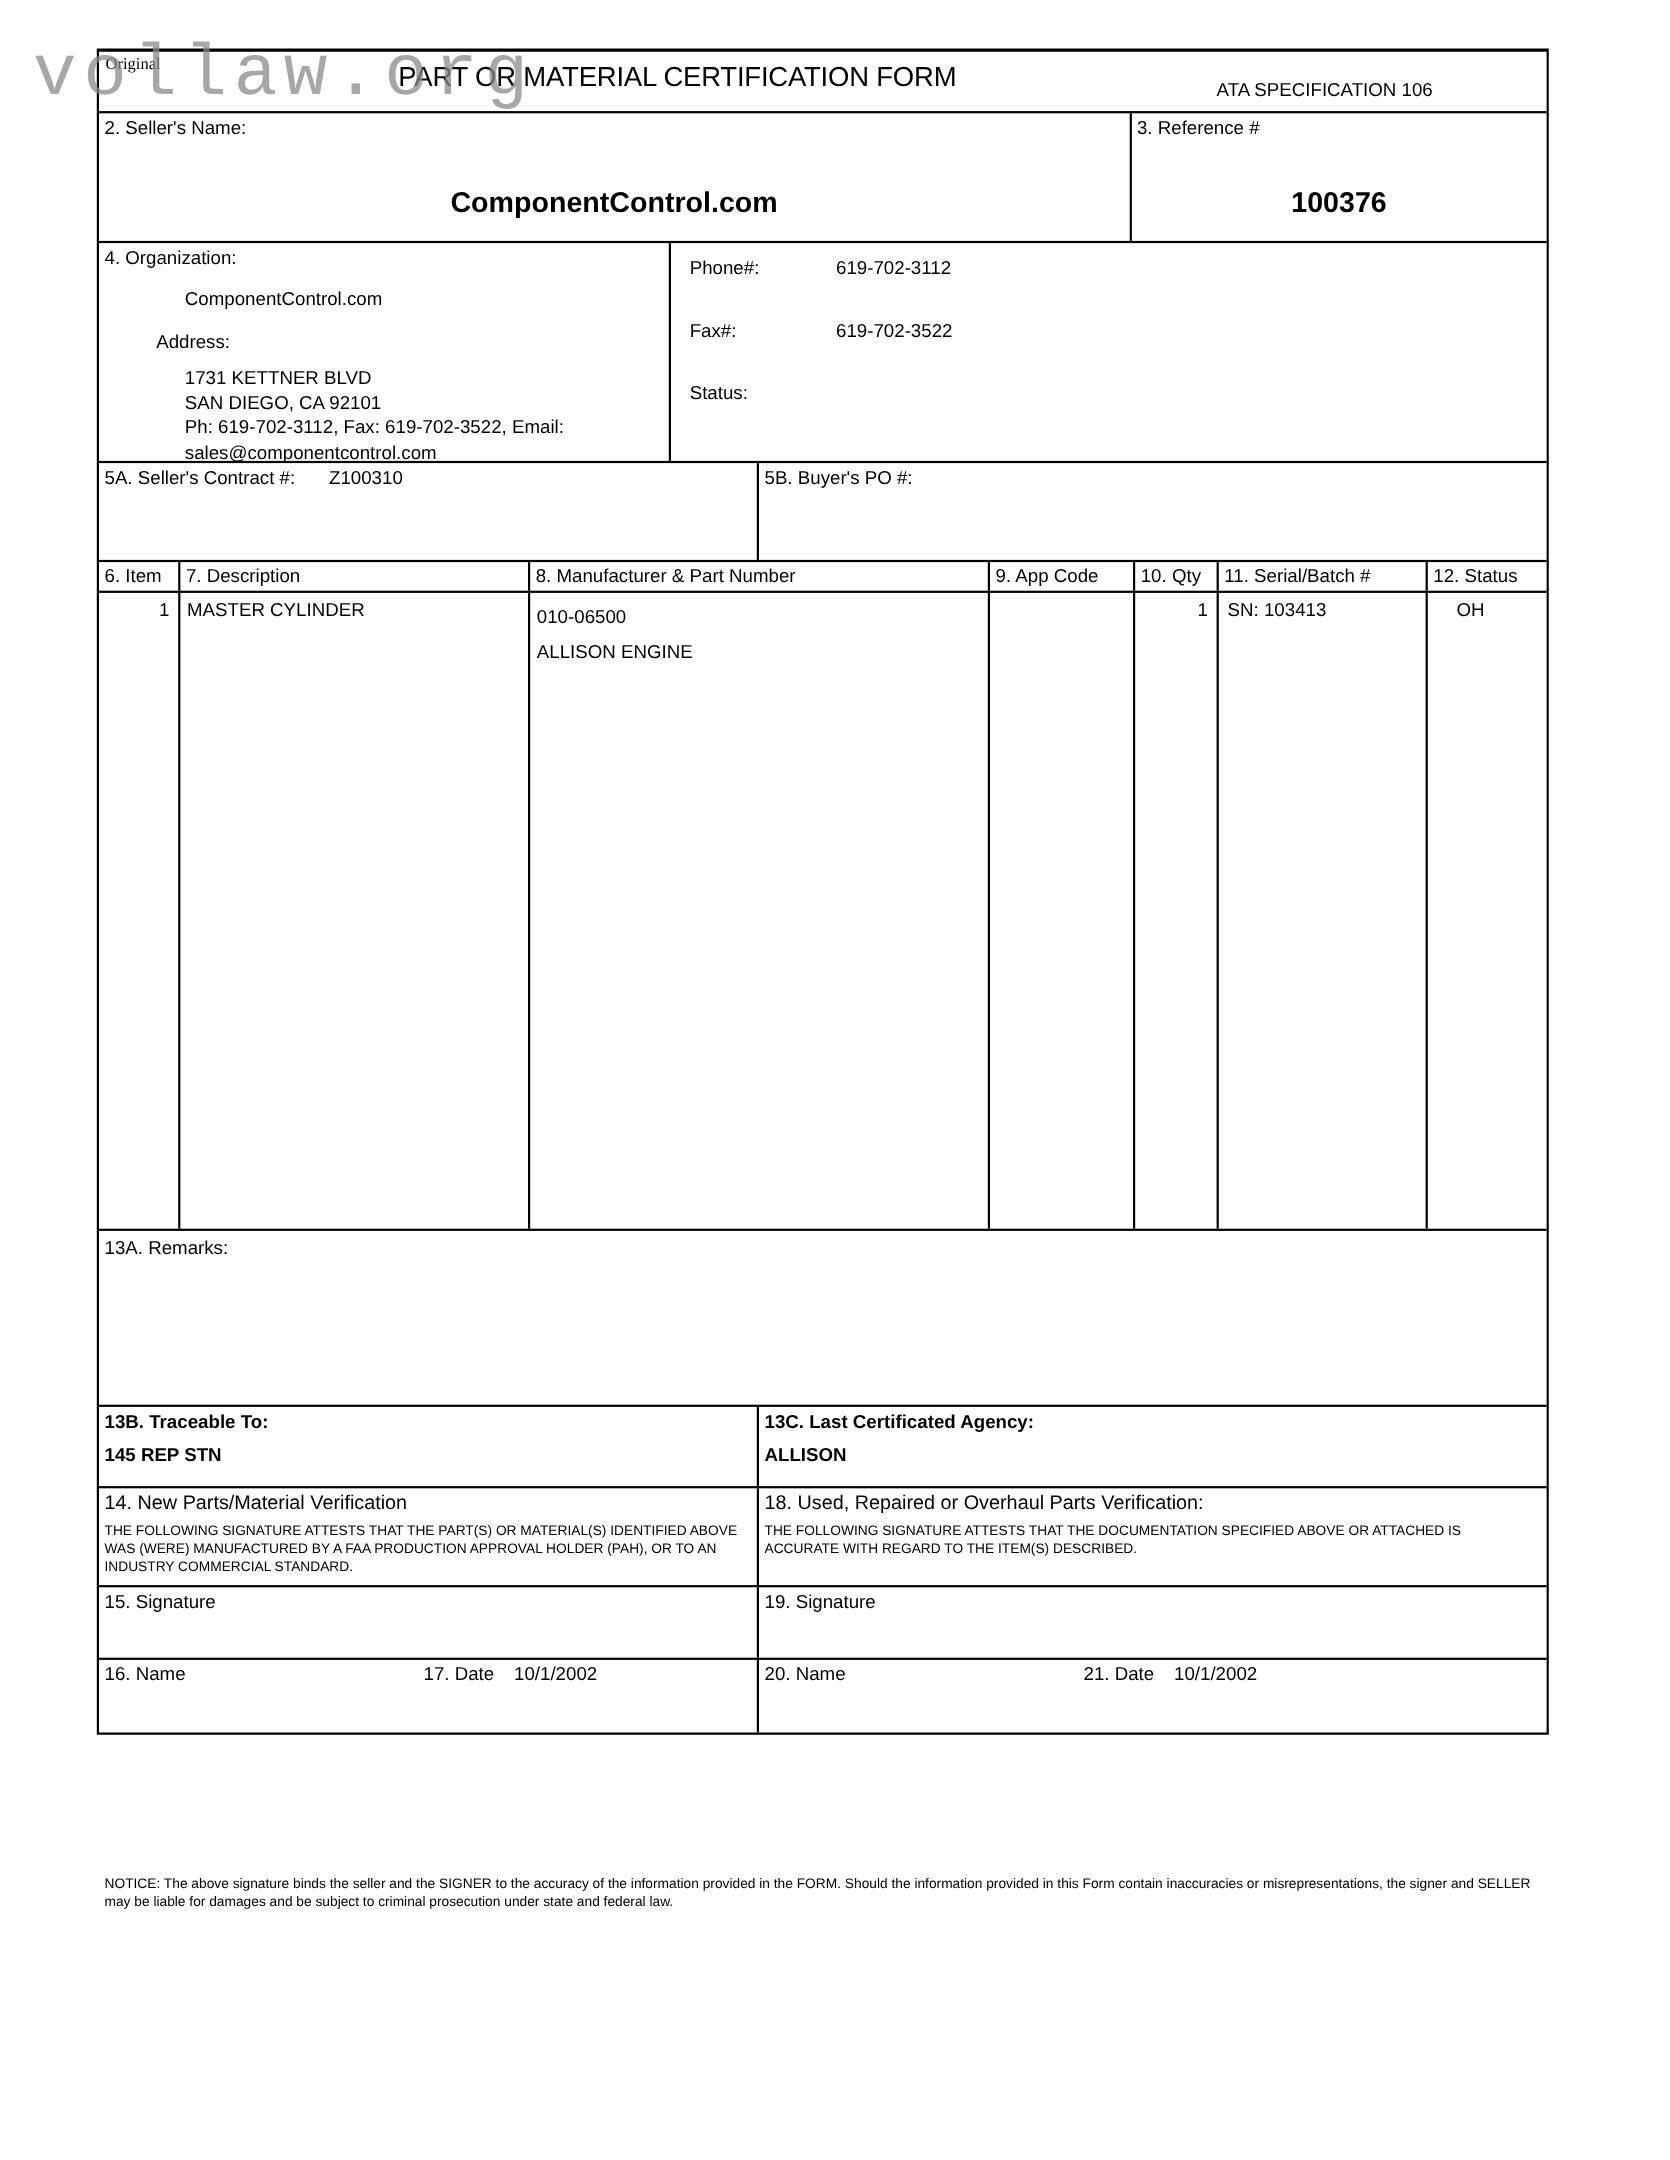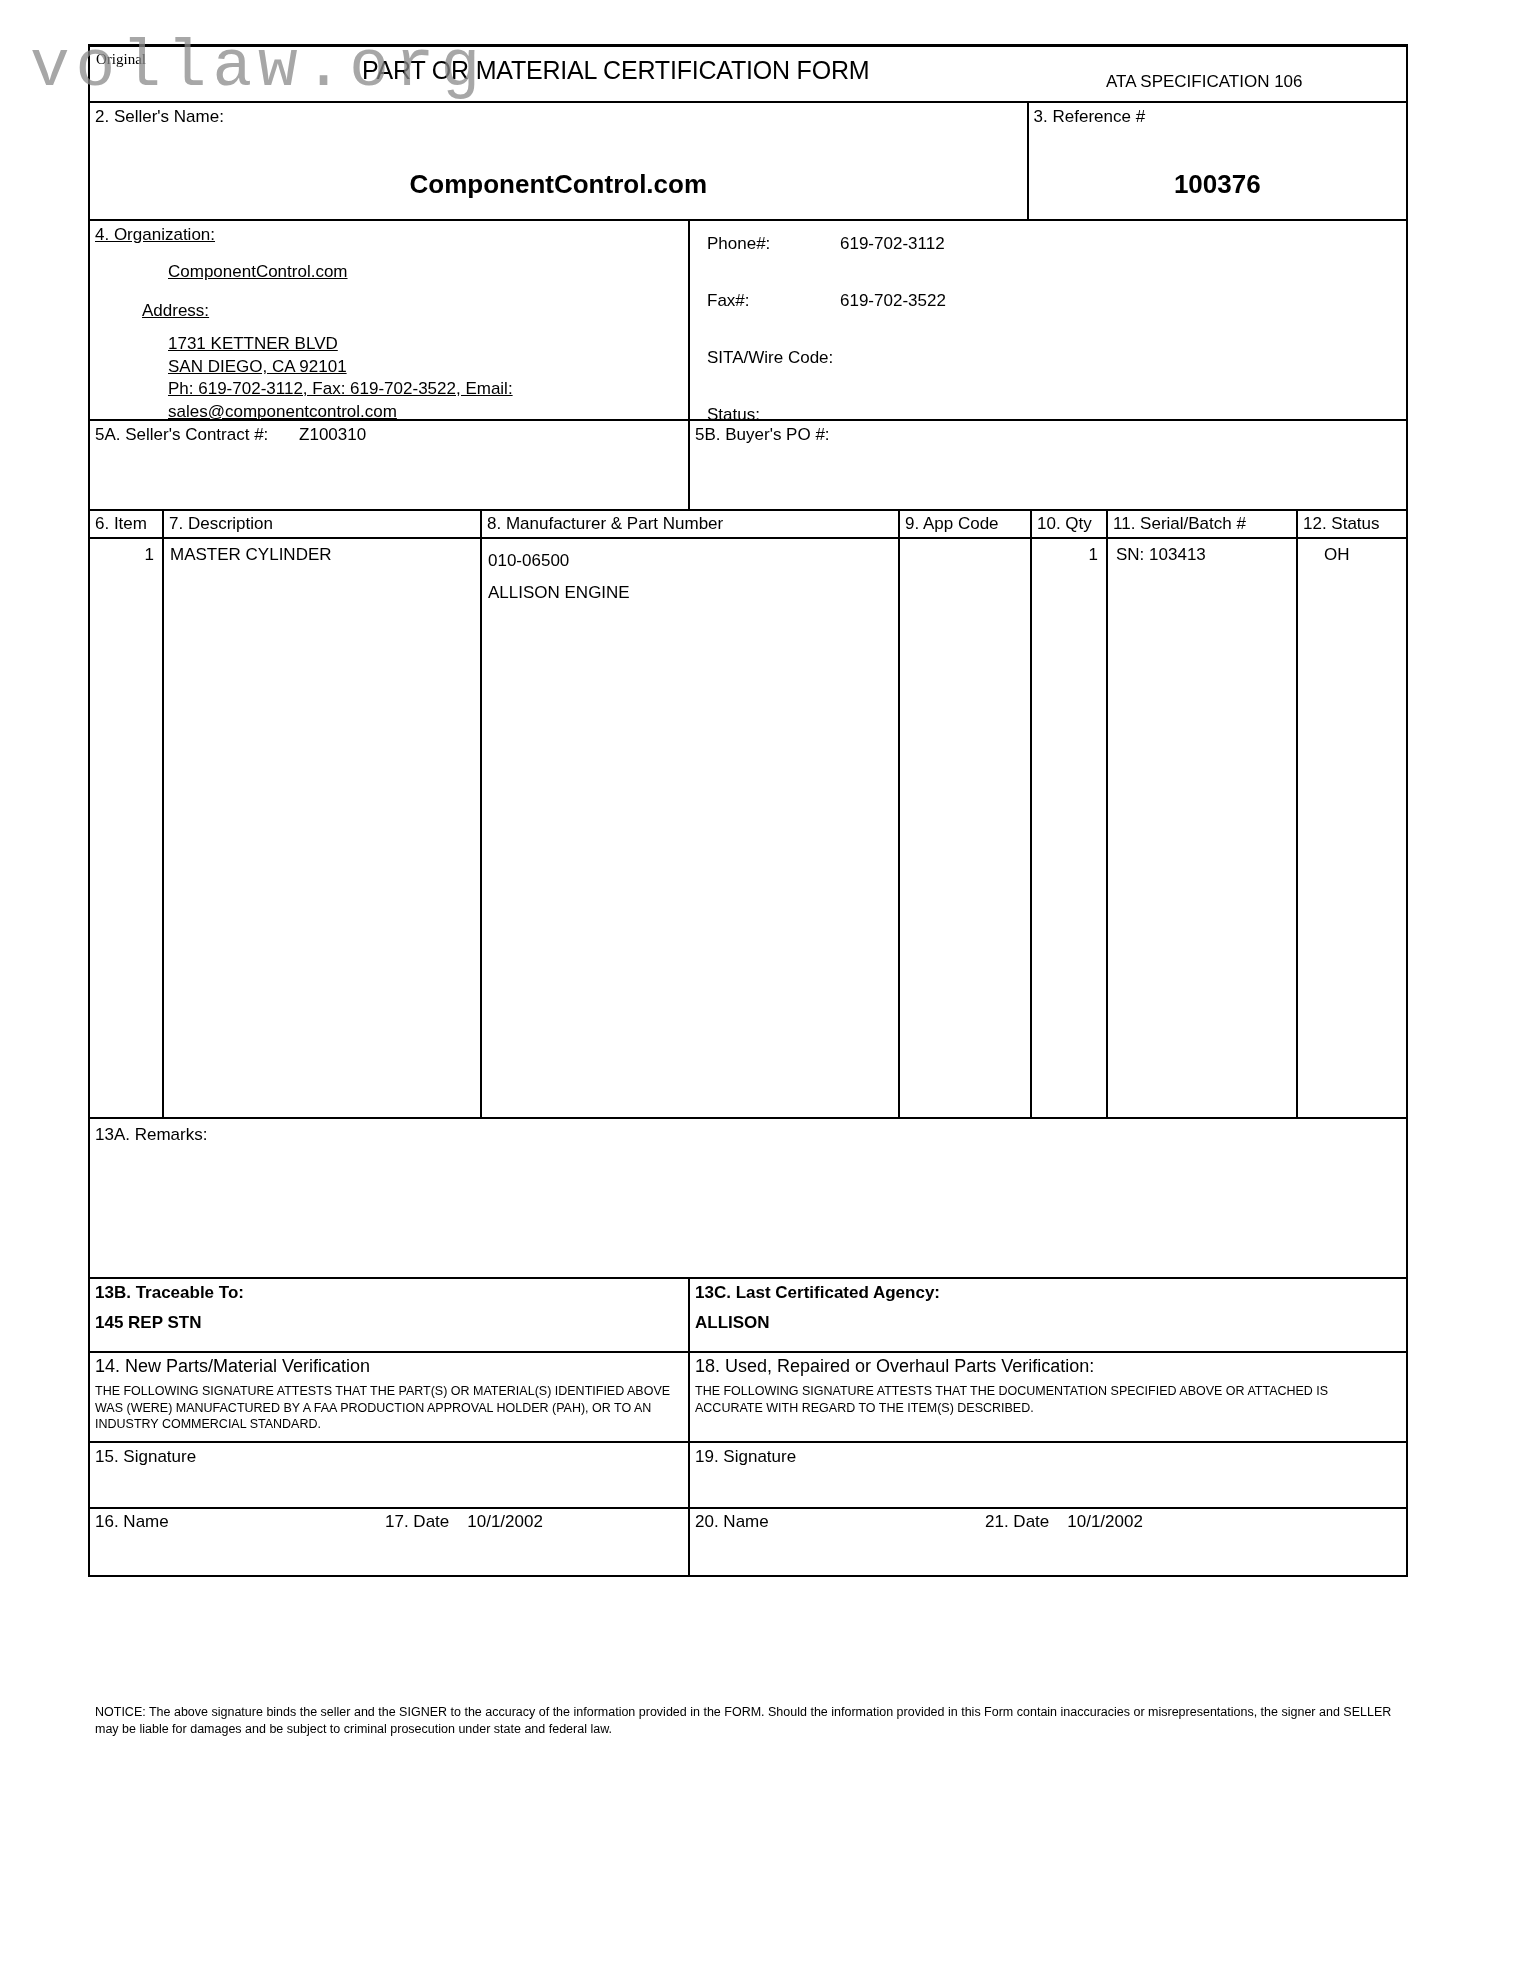--- a/index.html
+++ b/index.html
@@ -96,21 +96,21 @@
   .seller-right { width: 378px; position: relative; }
   .ref-num {
     text-align: center;
     font-size: 26px;
     font-weight: bold;
     margin-top: 42px;
   }
 
   
   .org { height: 200px; }
-  .org-left { width: 600px; position: relative; text-decoration: underline; }
+  .org-left { width: 520px; position: relative; }
   .org-right { flex: 1; position: relative; }
   .org-name { font-size: 17px; padding: 17px 0 0 78px; }
   .org-addr-lbl { font-size: 17px; padding: 19px 0 0 52px; }
   .org-addr { font-size: 17px; line-height: 1.32; padding: 12px 0 0 78px; }
 
   .contact-line { font-size: 17px; display: flex; }
   .contact-line .k { width: 150px; padding-left: 17px; }
   .contact-line .v { }
   .c1 { padding-top: 13px; }
   .c2 { padding-top: 37px; }
@@ -229,24 +229,20 @@
       </div>
       <div class="cell org-right">
         <div class="contact-line c1">
           <span class="k">Phone#:</span>
           <span class="v">619-702-3112</span>
         </div>
         <div class="contact-line c2">
           <span class="k">Fax#:</span>
           <span class="v">619-702-3522</span>
         </div>
-        <div class="contact-line c3">
-          <span class="k">SITA/Wire Code:</span>
-          <span class="v"></span>
-        </div>
         <div class="contact-line c4">
           <span class="k">Status:</span>
           <span class="v"></span>
         </div>
       </div>
     </div>
 
     <div class="row contract bb">
       <div class="cell contract-left br">
         <div class="lbl">

